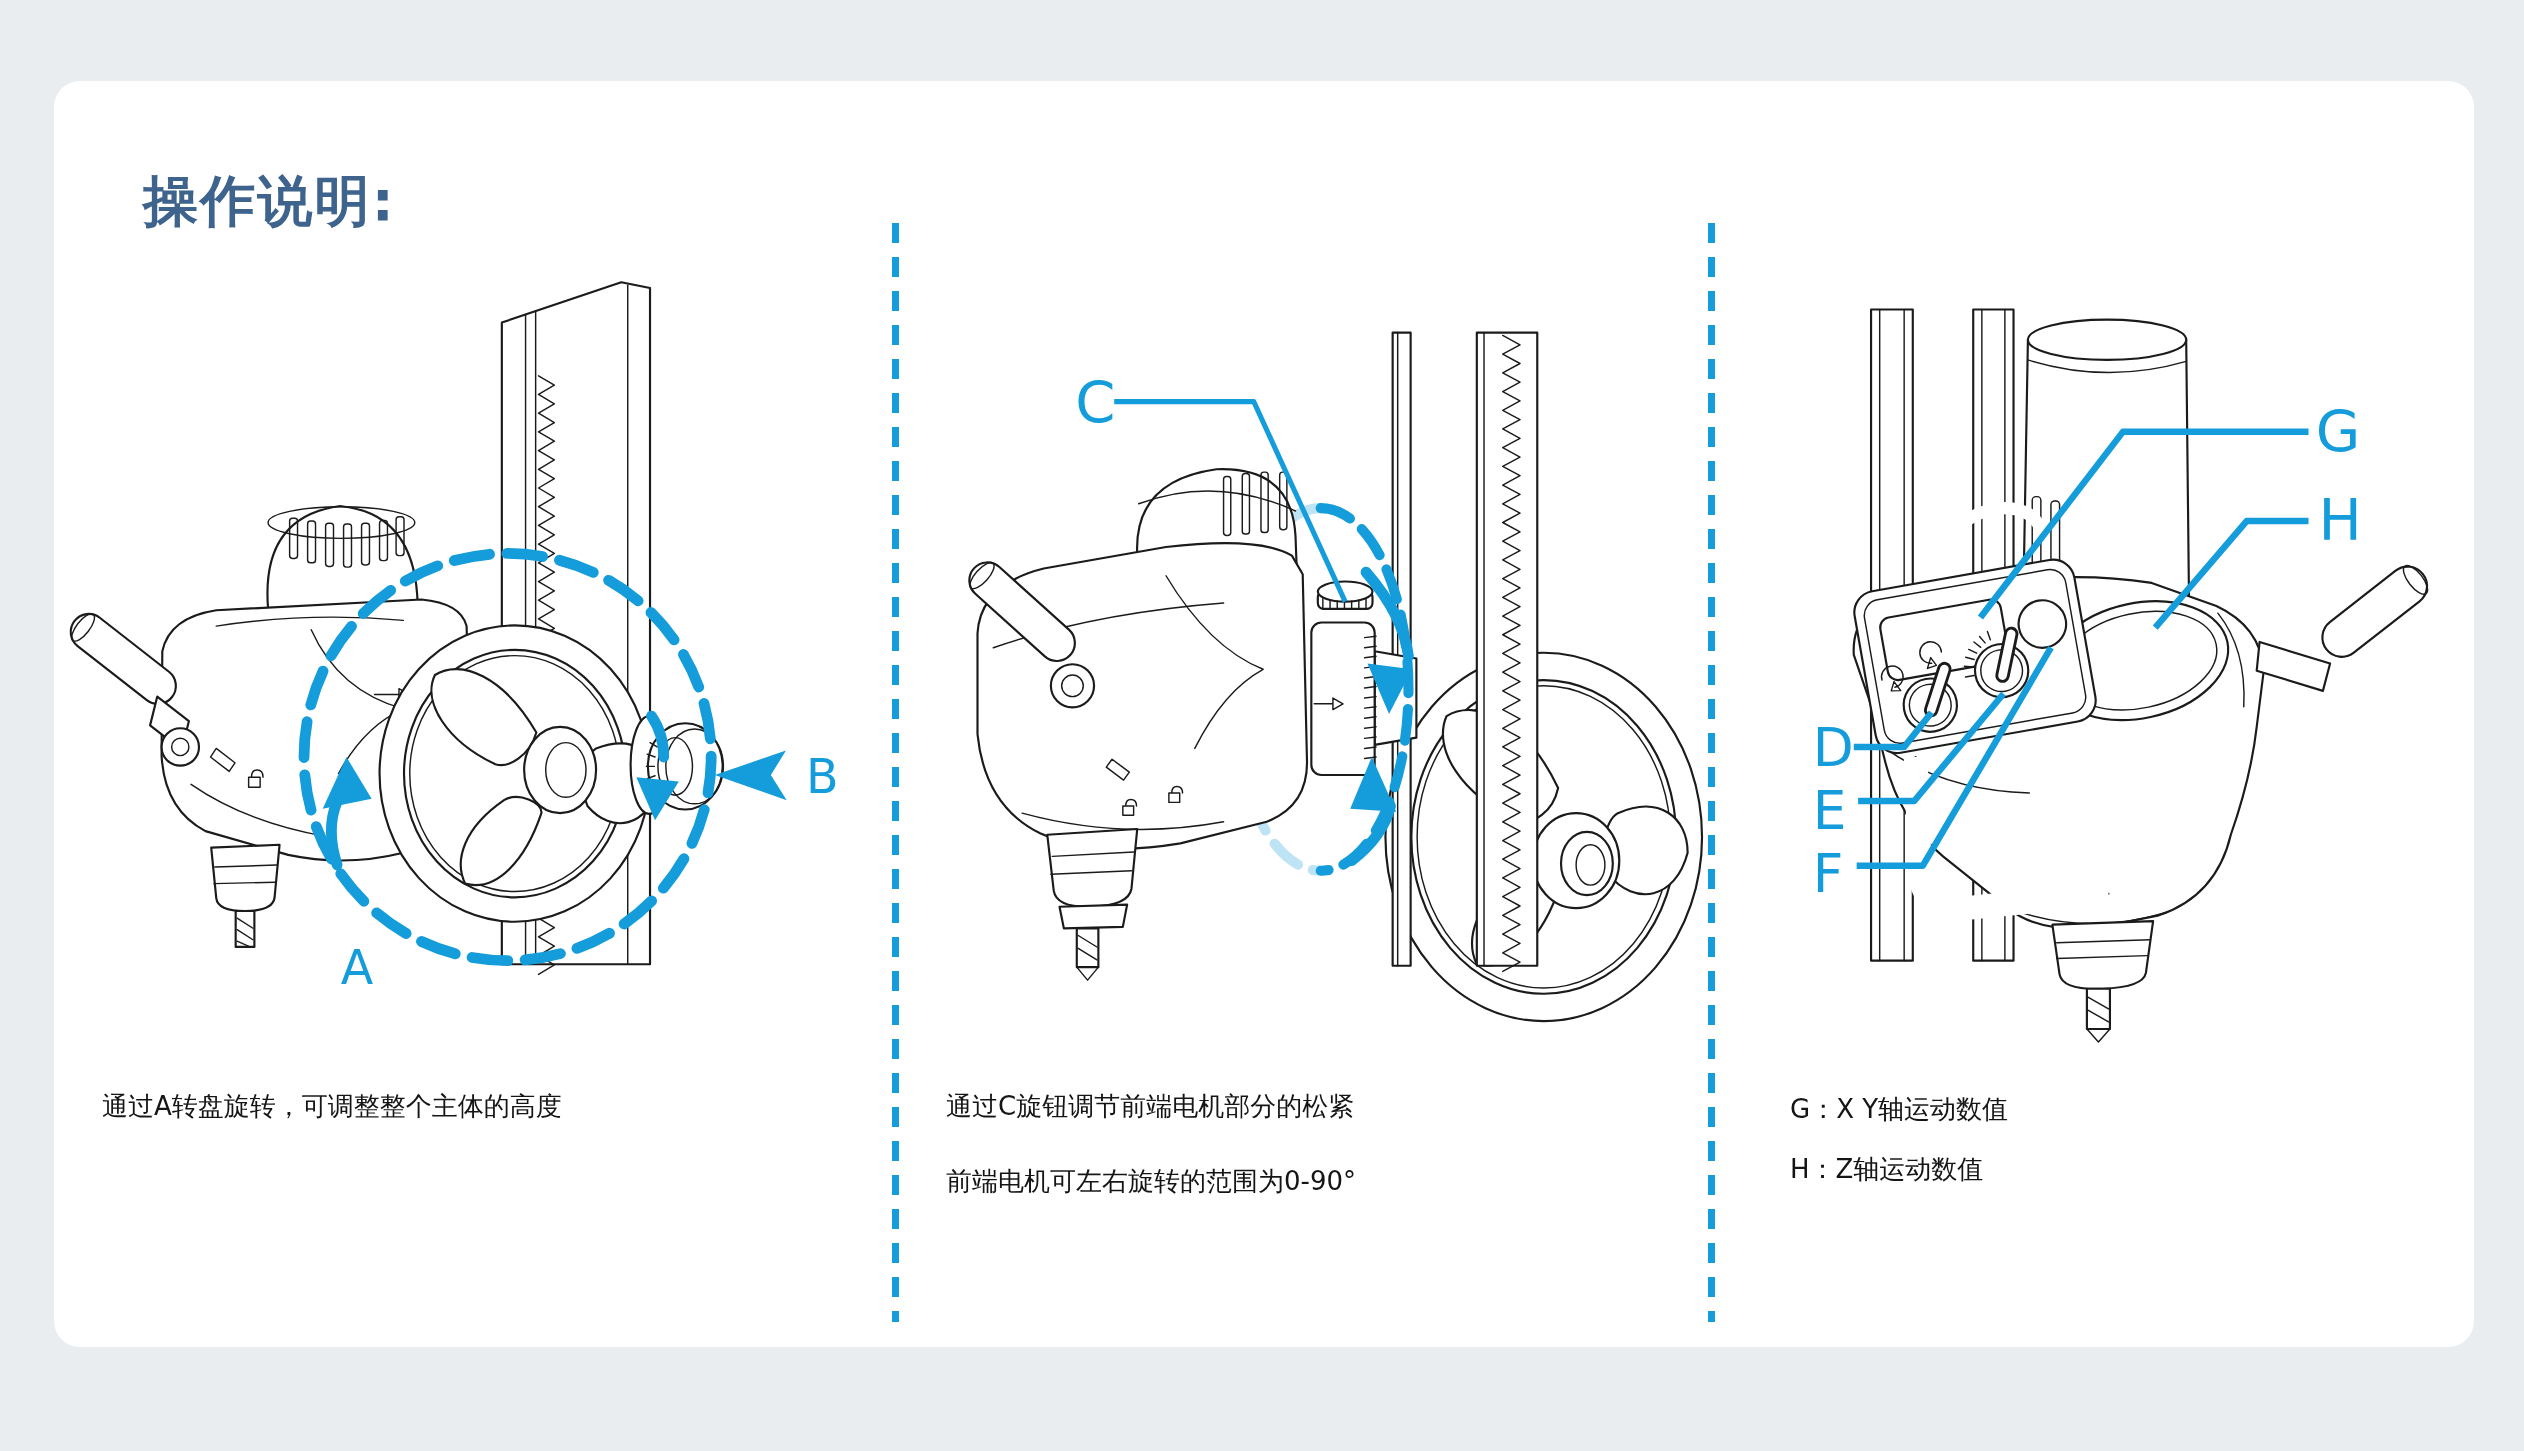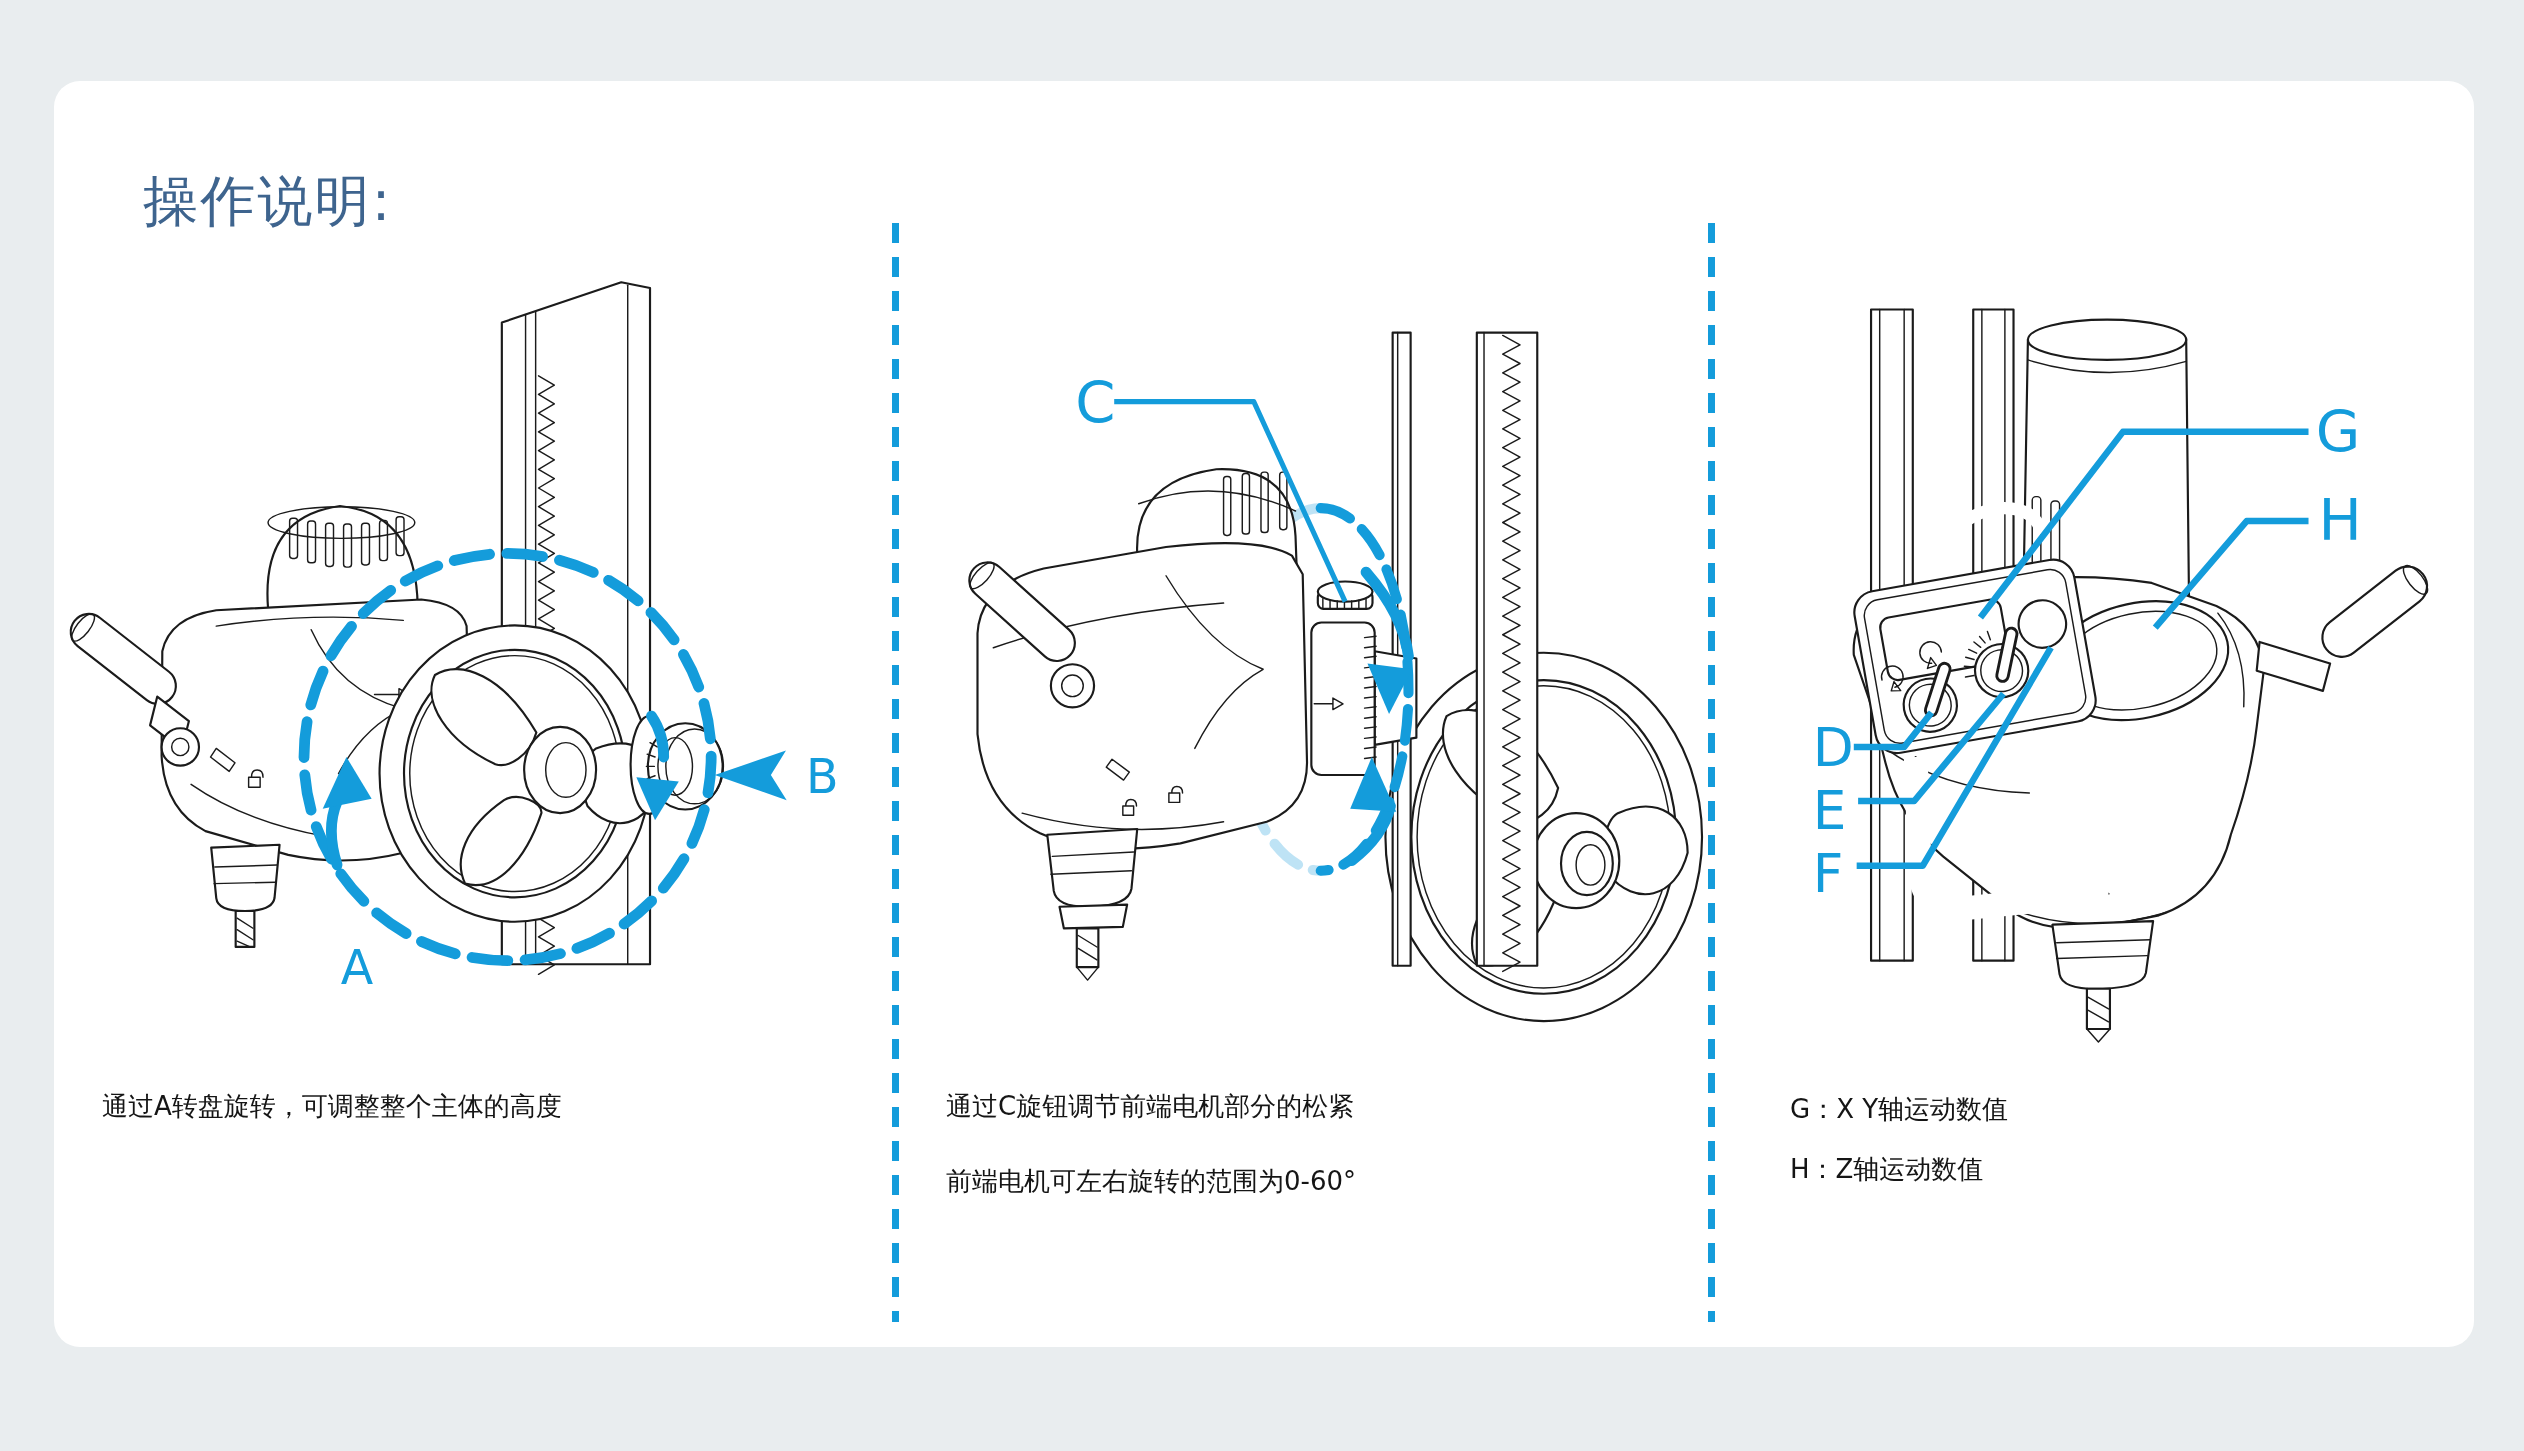--- a/index.html
+++ b/index.html
@@ -3,21 +3,21 @@
 <meta charset="utf-8">
 <style>
   :root{
     --bg:#e9edef; --card:#ffffff; --accent:#149CDB; --title:#3E648E; --ink:#1b1b1b; --text:#151515;
   }
   html,body{margin:0;padding:0}
   body{width:2525px;height:1451px;background:var(--bg);position:relative;
        font-family:"DejaVu Sans","Liberation Sans",sans-serif;overflow:hidden}
   .card{position:absolute;left:54px;top:81px;width:2420px;height:1266px;
         background:var(--card);border-radius:26px}
-  .title{position:absolute;left:89px;top:56px;font-size:55px;font-weight:normal;
+  .title{position:absolute;left:89px;top:56px;font-size:55px;font-weight:bold;
          color:var(--title);letter-spacing:2.2px;line-height:1}
   .panel{position:absolute;top:0;height:100%}
   .p1{left:0;width:838px}.p2{left:844px;width:810px}.p3{left:1660px;width:759px}
   .divider{position:absolute;top:142px;width:6.5px;height:1099px;
            background:repeating-linear-gradient(180deg,var(--accent) 0 20px,transparent 20px 34px)}
   .d1{left:838px}.d2{left:1654px}
   .art{position:absolute;top:135px}
   .caption{position:absolute;font-size:26px;color:var(--text);line-height:38px;white-space:nowrap}
   .caption .ln{margin:0 0 37px 0}
   .caption.tight .ln{margin:0 0 21.6px 0}
@@ -230,21 +230,21 @@
         <path class="bl" d="M1898,795 Q1950,855 1957,912" fill="none" stroke-width="15" stroke-linecap="round"></path>
         <polygon class="blf" points="1930,992 1900,922 1962,930"></polygon>
         <path class="bl" d="M1878,1196 Q1922,1162 1932,1120" fill="none" stroke-width="15" stroke-linecap="round"></path>
         <polygon class="blf" points="1906,1052 1876,1124 1940,1128"></polygon>
         <path class="bl" d="M1548,558 H1742 L1869,836" fill="none" stroke-width="7" stroke-linejoin="round"></path>
         <text class="callout big" x="1494" y="588">C</text>
       </g>
     </svg>
     <div class="caption" style="left:48px;top:1006px">
       <div class="ln">通过C旋钮调节前端电机部分的松紧</div>
-      <div class="ln">前端电机可左右旋转的范围为0-60°</div>
+      <div class="ln">前端电机可左右旋转的范围为0-90°</div>
     </div>
   </section>
 
   <div class="divider d2"></div>
 
   <section class="panel p3">
     <svg class="art" style="left:13px" width="745" height="849" viewBox="2400 300 1035 1180">
 
       <g>
         <rect class="inkw" x="2600" y="430" width="58" height="905"></rect>

